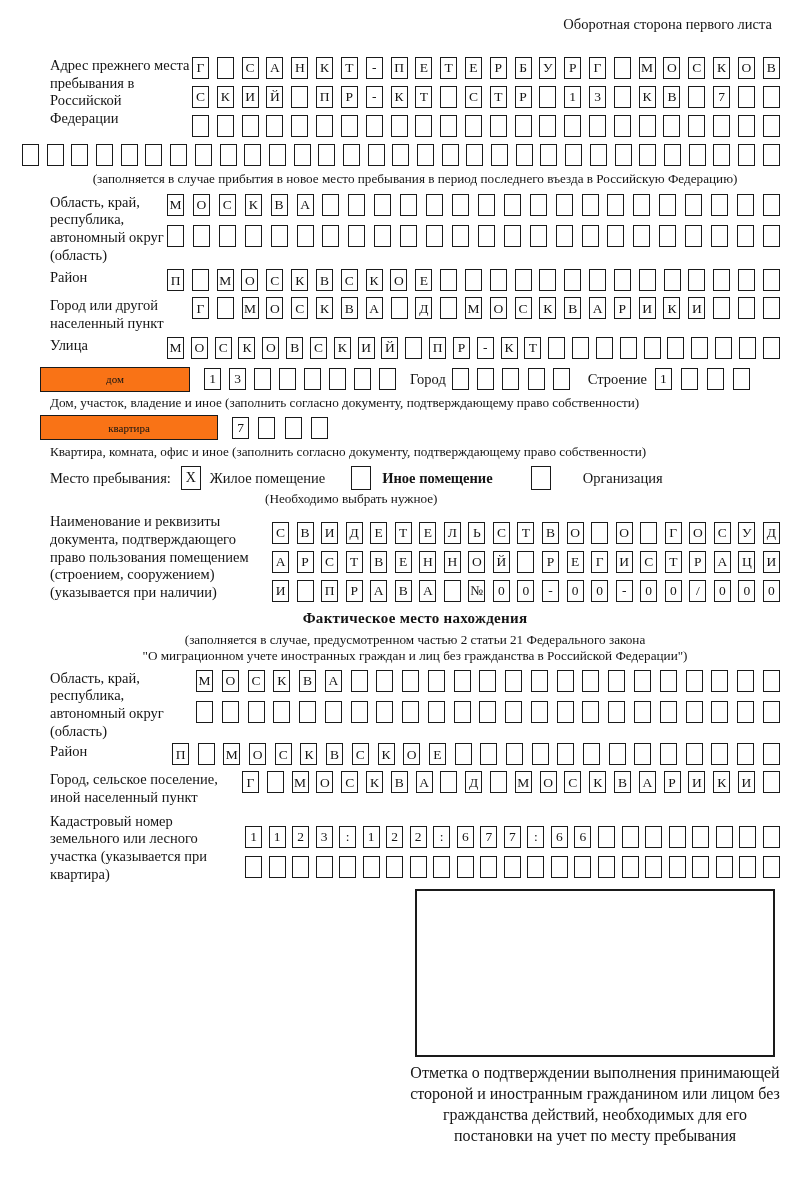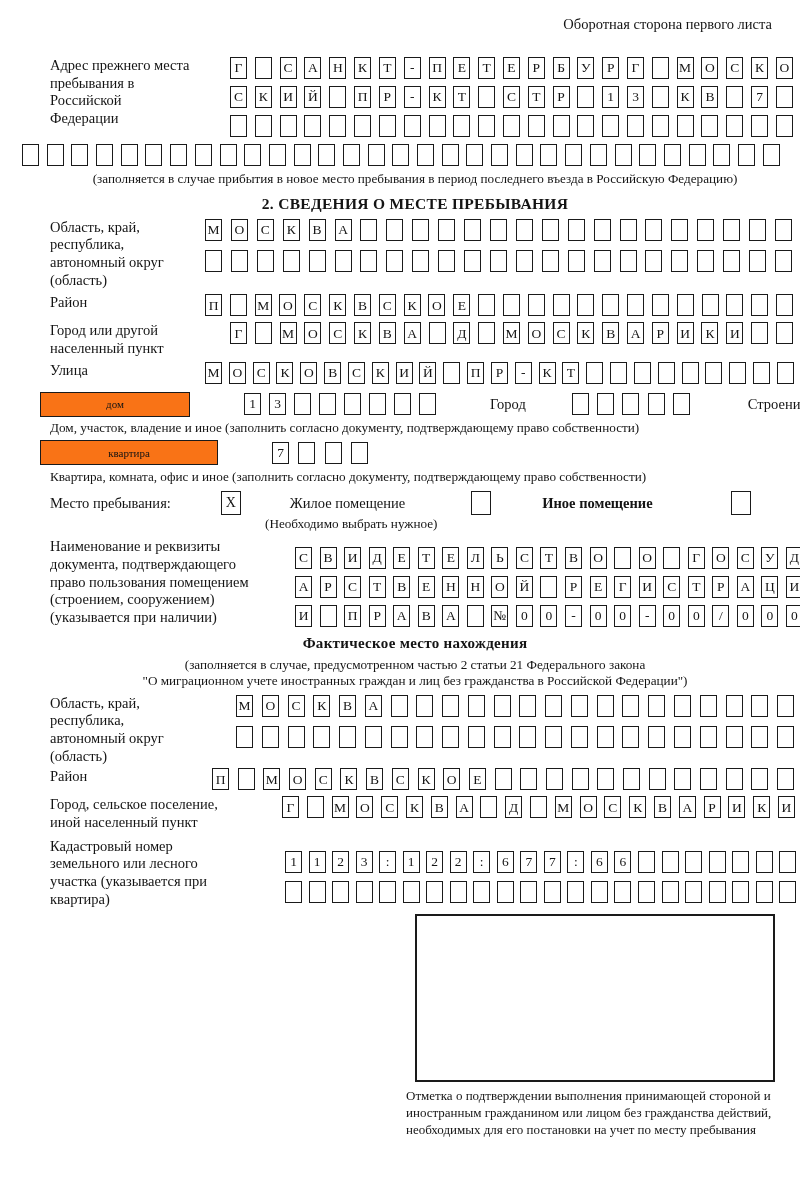--- a/index.html
+++ b/index.html
@@ -3,21 +3,21 @@
 <meta charset="utf-8">
 <style>
   html,body{margin:0;padding:0;background:#fff;}
   body{
     width:800px;height:1180px;overflow:hidden;color:#141414;
     font-family:"Liberation Serif","DejaVu Serif",serif;
     -webkit-font-smoothing:antialiased;
   }
   .wrap{box-sizing:border-box;width:800px;padding:16px 32px 0 38px;margin-left:12px;}
   .hdr{ text-align:right; font-size:14.5px; margin-right:8px;}
-  .frow{display:flex;align-items:flex-start;gap:40px;}
+  .frow{display:flex;align-items:flex-start;}
   .lbl{font-size:14.5px;line-height:1.22;flex:none;}
   .cells{display:flex;justify-content:space-between;margin-left:auto;flex:none;}
   .cell{
     flex:none;width:17px;height:22px;box-sizing:border-box;
     border:1.6px solid #1a1a1a;display:flex;align-items:center;justify-content:center;
     font-size:13.5px;line-height:1;background:#fff;
   }
   .rowstack{display:flex;flex-direction:column;margin-left:auto;}
   .note{font-size:13.2px;line-height:1.25;}
   .center{text-align:center;}
@@ -26,21 +26,21 @@
     box-sizing:border-box;border:1.6px solid #1a1a1a;height:25px;flex:none;
     display:flex;align-items:center;justify-content:center;font-size:11px;background:#f97316;
   }
   .chk{
     flex:none;width:20px;height:24px;box-sizing:border-box;border:1.6px solid #1a1a1a;
     display:flex;align-items:center;justify-content:center;font-size:14px;background:#fff;
   }
   .inline-lbl{font-size:14.5px;line-height:24px;white-space:nowrap;}
   .stamp-wrap{display:flex;flex-direction:column;align-items:center;width:378px;margin-left:auto;margin-right:-4px;}
   .stamp-box{box-sizing:border-box;width:360px;height:168px;border:2px solid #1a1a1a;background:#fff;}
-  .stamp-note{font-size:13px;line-height:1.3;margin-top:6px;}
+  .stamp-note{font-size:16px;line-height:1.3;text-align:center;margin-top:6px;}
 </style>
 </head>
 <body>
 
 <div class="wrap">
 
   <div class="hdr">Оборотная сторона первого листа</div>
 
   <div class="frow" style="margin-top:24px;">
     <div class="lbl" style="width:140px;">Адрес прежнего места пребывания в Российской Федерации</div>
@@ -153,21 +153,20 @@
       <span class="cell"></span>
       <span class="cell"></span>
       <span class="cell"></span>
       <span class="cell"></span>
       <span class="cell"></span>
       <span class="cell"></span>
       <span class="cell"></span>
     </div>
   <div class="note center" style="margin-top:5px;">(заполняется в случае прибытия в новое место пребывания в период последнего въезда в Российскую Федерацию)</div>
 
-  <div class="sect-title" style="margin-top:7px;">2. СВЕДЕНИЯ О МЕСТЕ ПРЕБЫВАНИЯ</div>
 
   <div class="frow" style="margin-top:6px;">
     <div class="lbl" style="width:115px;">Область, край, республика, автономный округ (область)</div>
     <div class="rowstack" style="row-gap:9px;">
       <div class="cells" style="width:613px;">
           <span class="cell">М</span>
           <span class="cell">О</span>
           <span class="cell">С</span>
           <span class="cell">К</span>
           <span class="cell">В</span>

